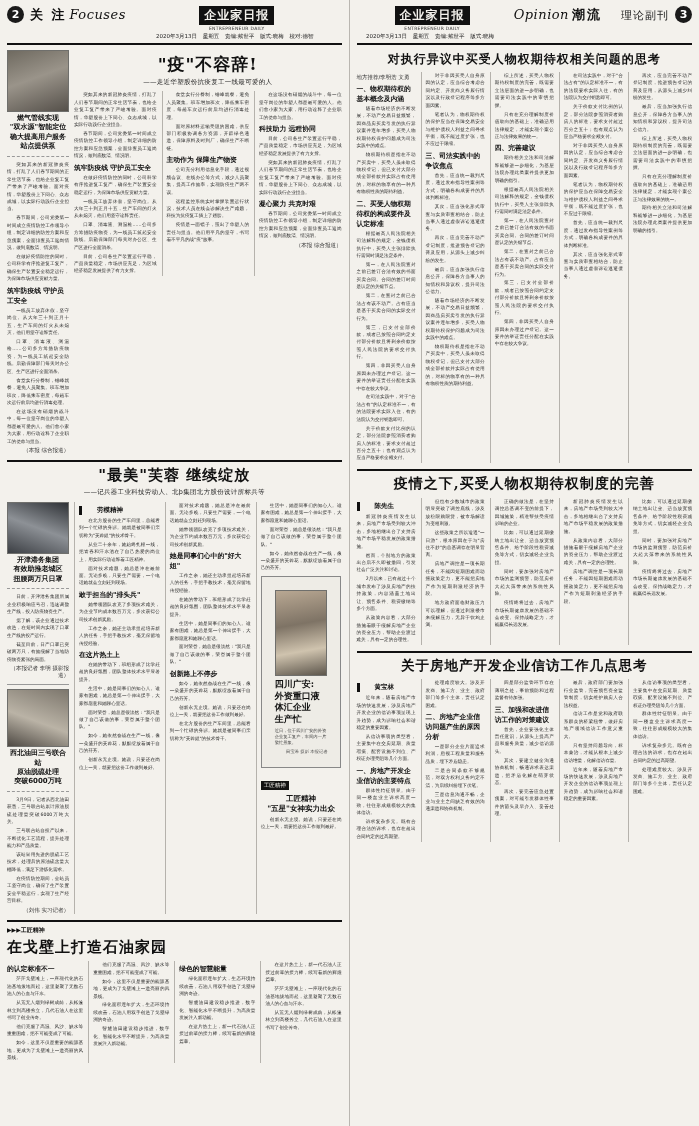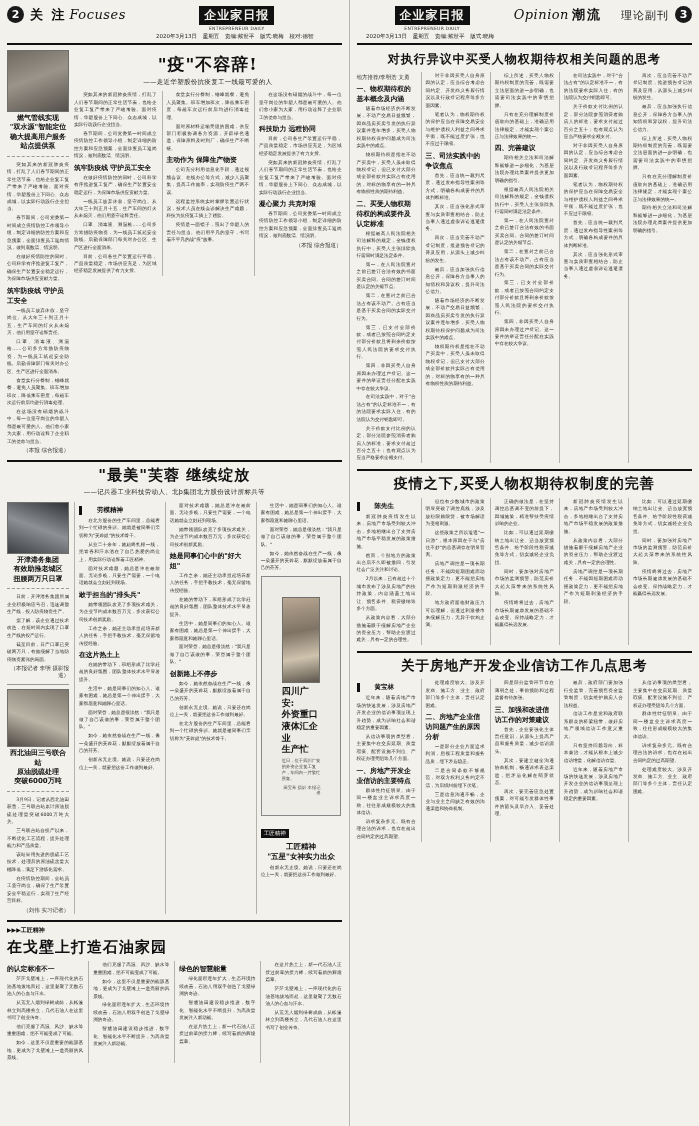--- a/index.html
+++ b/index.html
@@ -101,21 +101,21 @@
   .ph-a { height:62px; background:linear-gradient(160deg,#6f6a60 0%,#9a948a 45%,#55504a 100%); }
   .ph-b { height:52px; background:linear-gradient(20deg,#3c3f44 0%,#8d9196 50%,#2f3236 100%); }
   .ph-c { height:58px; background:linear-gradient(200deg,#7d776d 0%,#bab3a6 55%,#4f4a44 100%); }
   .ph-d { height:86px; background:linear-gradient(170deg,#b9a893 0%,#7e7365 40%,#cfc3ae 70%, #5d564c 100%); }
   .figcap { font-size:4.3px; color:#444; line-height:1.4; margin:1.5px 0 3px; }
   .photo-head {
     font-size:9px; font-weight:bold; color:#111; line-height:1.3; margin:3px 0 2px;
     font-family:"DejaVu Serif","Liberation Serif",serif;
   }
   .boxed {
-    border:1px solid #888; padding:20px; margin:4px 0;
+    border:1px solid #888; padding:13px; margin:4px 0;
     background:#eeece6;
   }
   .tag-r {
     display:inline-block; background:#111; color:#f3f1ec;
     font-size:5.5px; padding:1px 3px; margin-bottom:2px;
   }
   .rt-title {
     font-size:7.5px; font-weight:bold; color:#111; text-align:center; margin:2px 0;
   }
   .small-note { font-size:4.3px; color:#555; text-align:right; margin-top:2px;}

